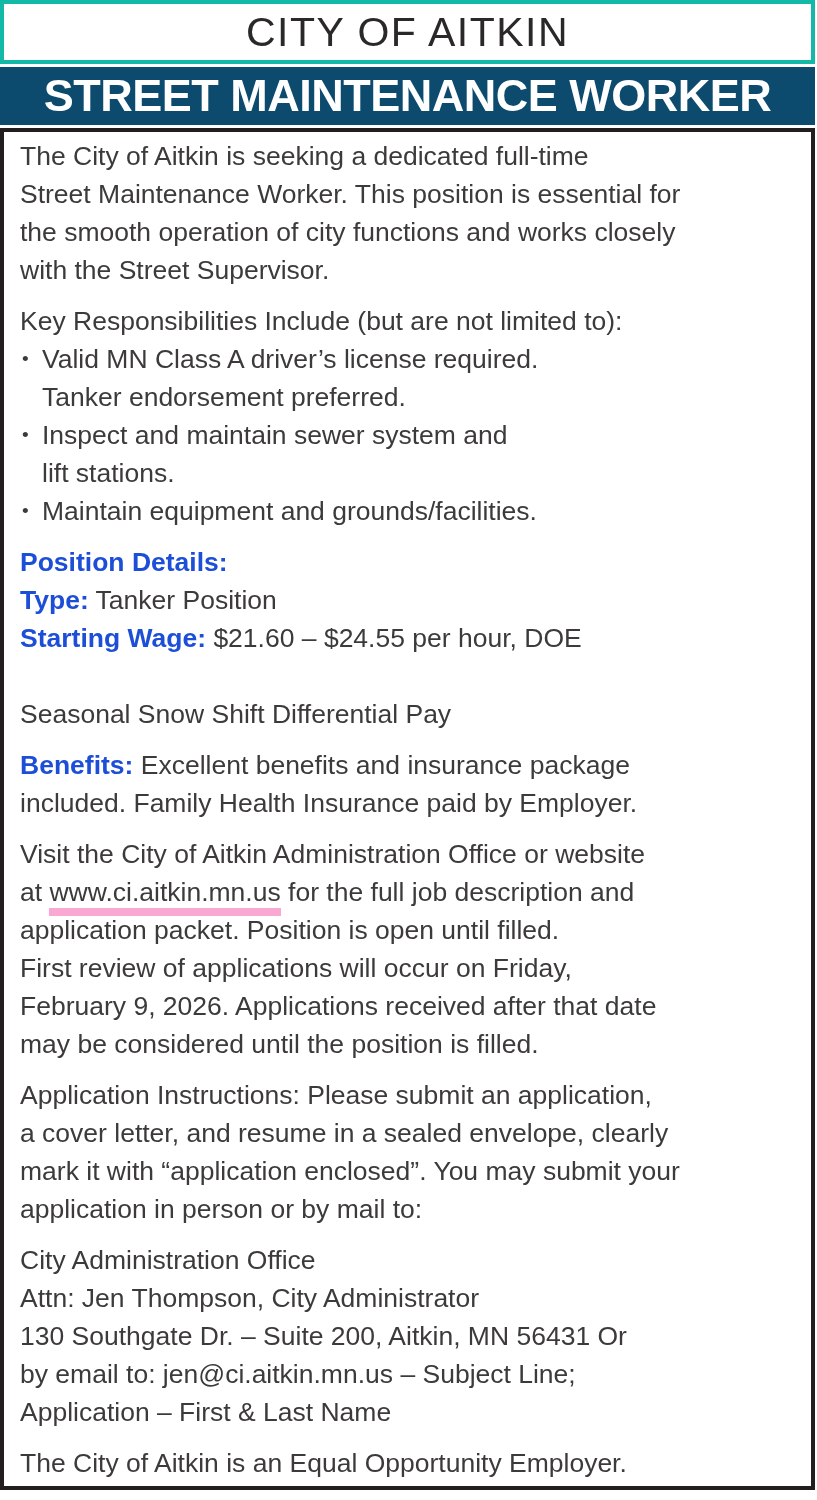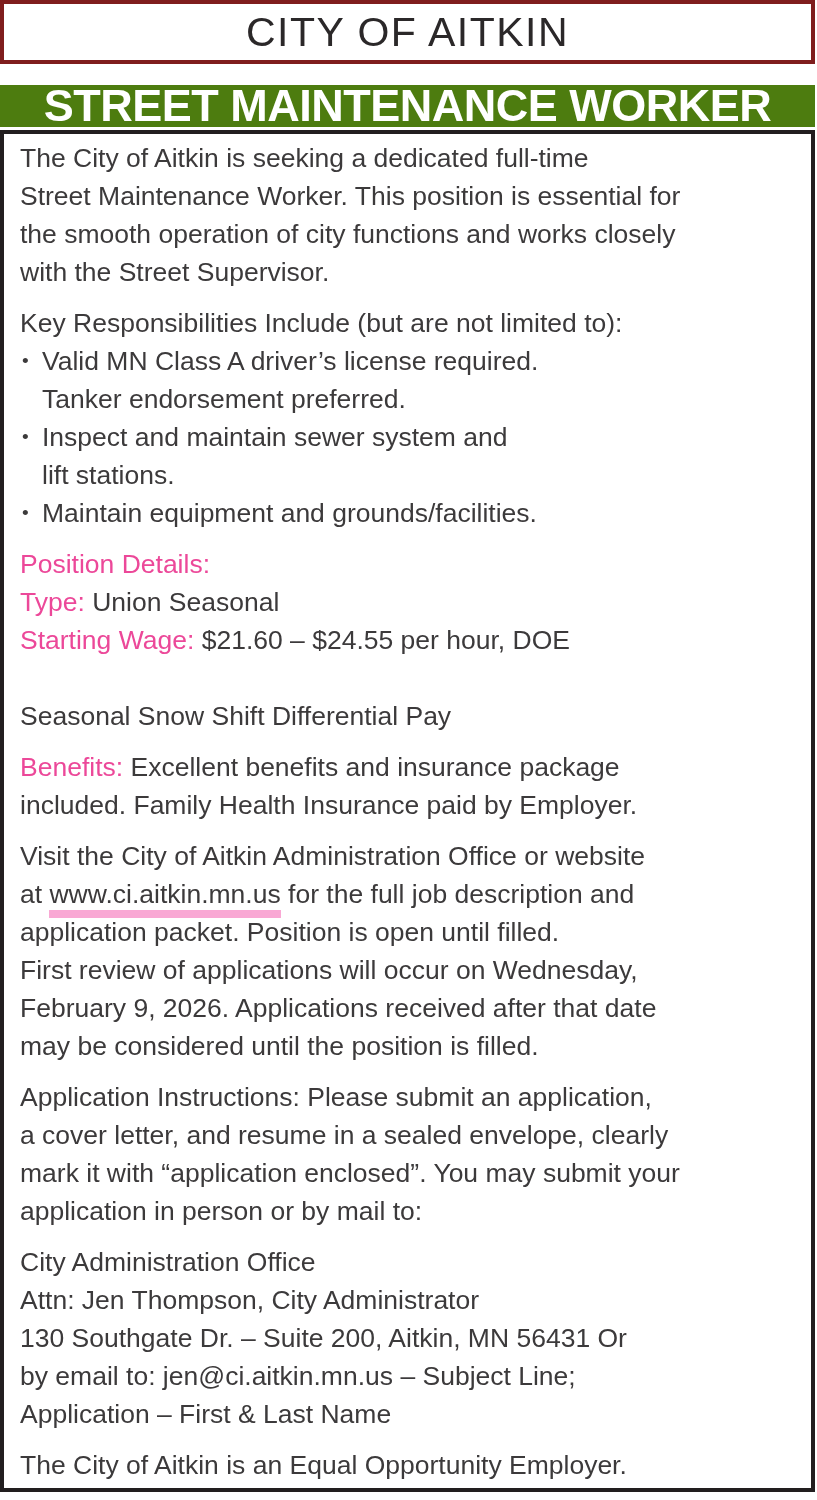--- a/index.html
+++ b/index.html
@@ -21,39 +21,39 @@
   .ad {
     position: absolute;
     top: 0;
     left: 0;
     width: 815px;
   }
   
   .header-box {
     box-sizing: border-box;
     height: 64px;
-    border: 4px solid #7f1d1d;
+    border: 4px solid #14b8a6;
     background: #ffffff;
     display: flex;
     align-items: center;
     justify-content: center;
   }
   .header-box .city-name {
     font-size: 41px;
     font-weight: 400;
     letter-spacing: 1.5px;
     color: #2b2829;
     white-space: nowrap;
   }
   
   .title-band {
     box-sizing: border-box;
-    margin-top: 21px;
-    height: 42px;
-    background: #4d7c0f;
+    margin-top: 3px;
+    height: 58px;
+    background: #0c4a6e;
     display: flex;
     align-items: center;
     justify-content: center;
   }
   .title-band .job-title {
     color: #ffffff;
     font-size: 45px;
     font-weight: 700;
     letter-spacing: -0.5px;
     white-space: nowrap;
@@ -64,21 +64,21 @@
     margin-top: 3px;
     height: 1362px;
     border: 4px solid #221e1f;
     background: #ffffff;
     padding: 5px 16px 0 16px;
     color: #3c3a3b;
     font-size: 26.5px;
     line-height: 38px;
   }
   .body-box p { margin: 0 0 13px 0; }
-  .body-box b, .body-box .bold { font-weight: 400; color: #ec4899; }
+  .body-box b, .body-box .bold { font-weight: 700; color: #1d4ed8; }
   .bullet-item {
     position: relative;
     padding-left: 22px;
   }
   .bullet-item .bullet-dot {
     position: absolute;
     left: 2px;
     top: 0;
     font-size: 0.72em;
   }
@@ -120,36 +120,36 @@
           <span>Inspect and maintain sewer system and<br>lift stations.</span>
         </span>
         <span class="bullet-item" style="display:block">
           <span class="bullet-dot">•</span>
           <span>Maintain equipment and grounds/facilities.</span>
         </span>
       </p>
 
       <p class="details-block">
         <span class="bold">Position Details:</span><br>
-        <span><b>Type:</b> <span>Union Seasonal</span></span><br>
+        <span><b>Type:</b> <span>Tanker Position</span></span><br>
         <span><b>Starting Wage:</b> <span>$21.60 – $24.55 per hour, DOE</span></span><br>
         <br>
         <span>Seasonal Snow Shift Differential Pay</span>
       </p>
 
       <p>
         <b>Benefits:</b>
         <span>Excellent benefits and insurance package<br>included. Family Health Insurance paid by Employer.</span>
       </p>
 
       <p>
         <span>Visit the City of Aitkin Administration Office or website</span><br>
         <span>at </span><span class="url-underline">www.ci.aitkin.mn.us</span><span> for the full job description and</span><br>
         <span>application packet. Position is open until filled.</span><br>
-        <span>First review of applications will occur on Wednesday,</span><br>
+        <span>First review of applications will occur on Friday,</span><br>
         <span>February 9, 2026. Applications received after that date</span><br>
         <span>may be considered until the position is filled.</span>
       </p>
 
       <p>Application Instructions: Please submit an application,<br>a cover letter, and resume in a sealed envelope, clearly<br>mark it with “application enclosed”. You may submit your<br>application in person or by mail to:</p>
 
       <p>City Administration Office<br>Attn: Jen Thompson, City Administrator<br>130 Southgate Dr. – Suite 200, Aitkin, MN 56431 Or<br>by email to: jen@ci.aitkin.mn.us – Subject Line;<br>Application – First &amp; Last Name</p>
 
       <p class="eoe-footer">The City of Aitkin is an Equal Opportunity Employer.</p>
 

